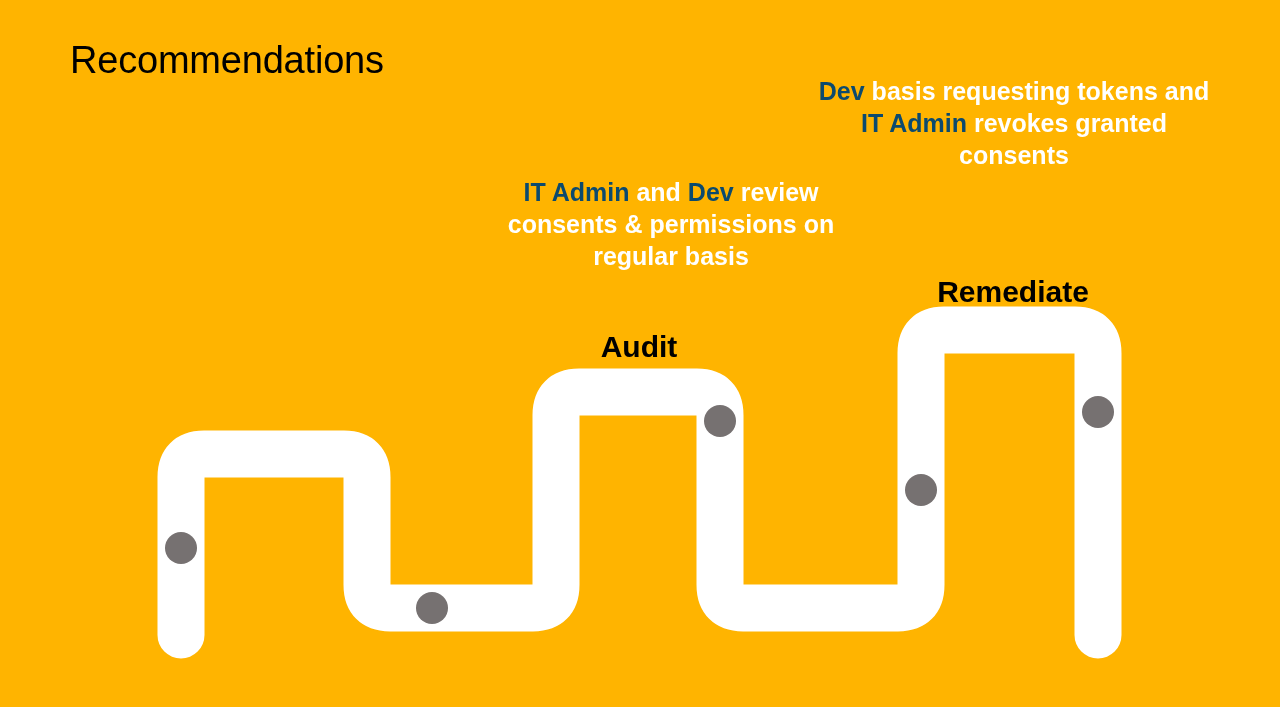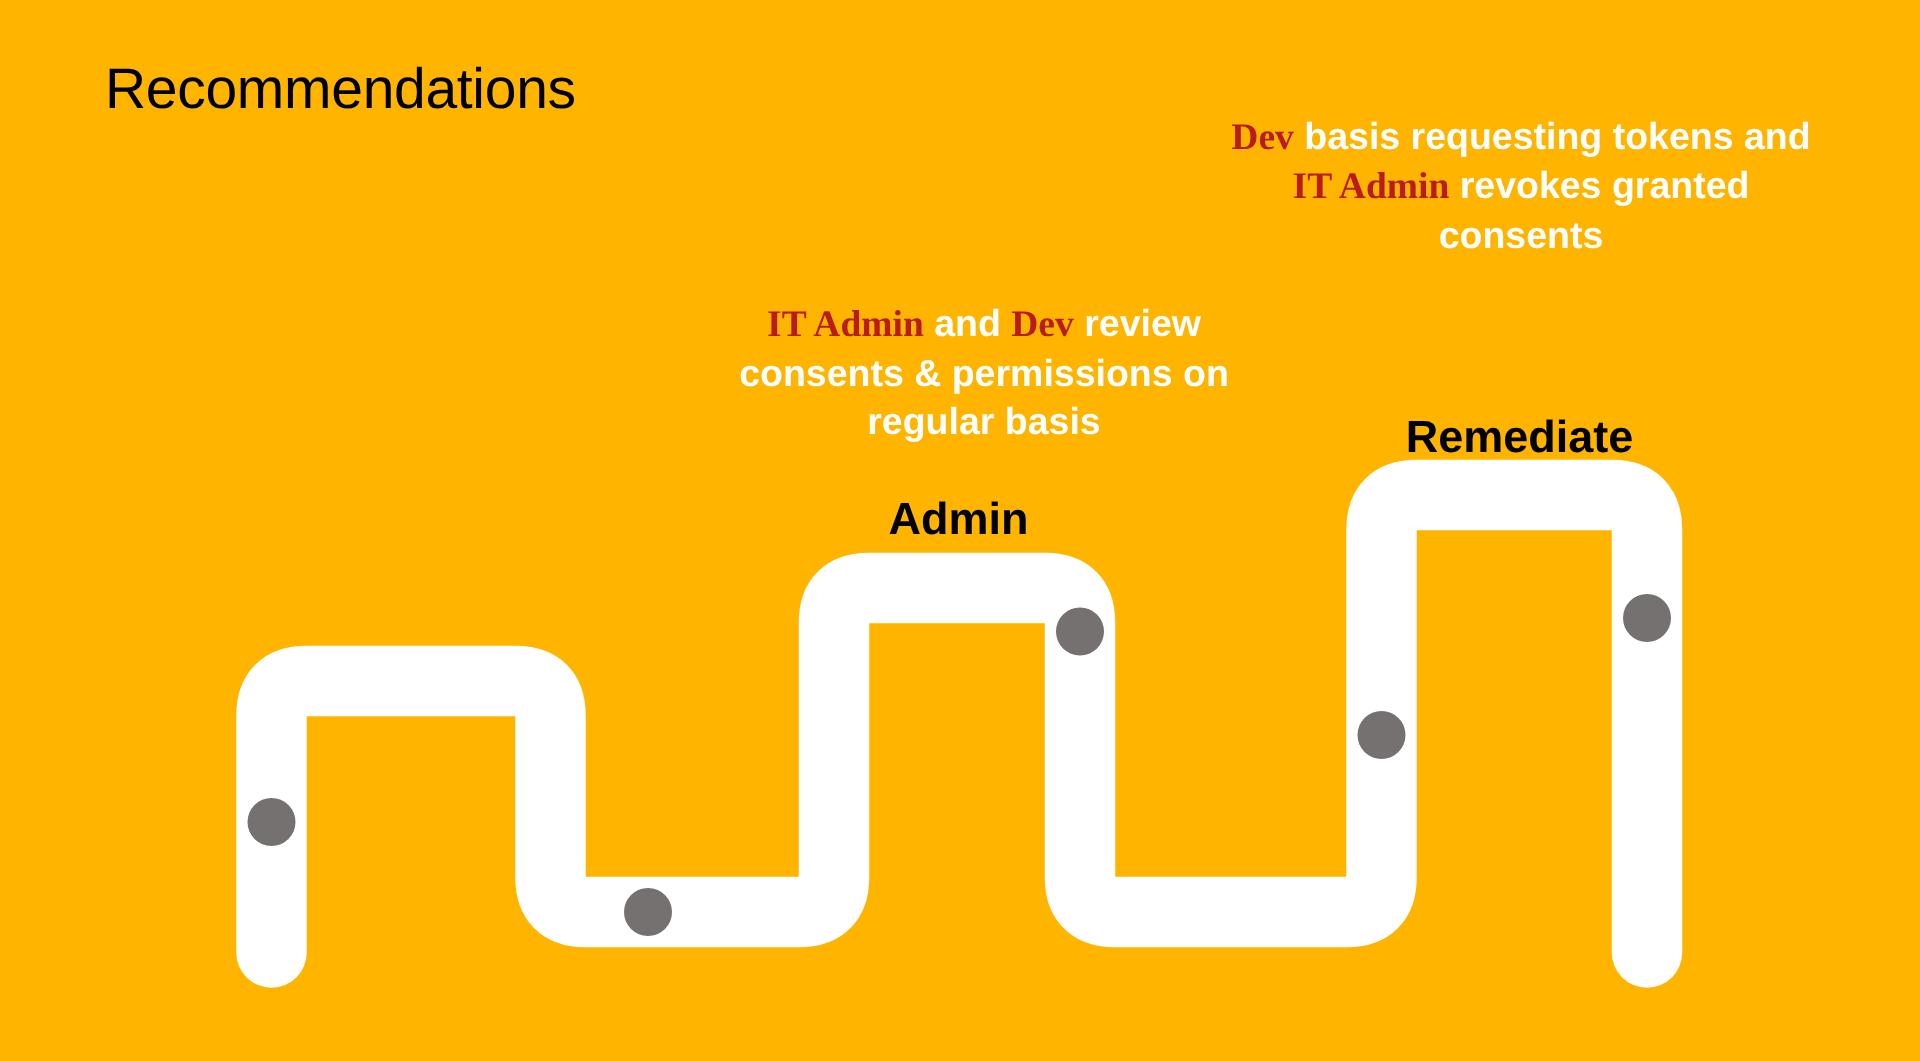--- a/index.html
+++ b/index.html
@@ -58,23 +58,22 @@
   .stage-caption {
     position: absolute;
     font-size: 25px;
     font-weight: 600;
     color: #FFFFFF;
     line-height: 1.28;
     text-align: center;
     transform: translateX(-50%);
   }
   .stage-caption .role {
-    color: #b91c1c;
+    color: #0c4a6e;
     font-weight: 700;
-    font-family: Liberation Serif, serif;
   }
   .caption-prevent { width: 420px; }
   .caption-audit   { width: 400px; }
   .caption-remediate { width: 400px; }
 </style>
 </head>
 <body>
 
 <div id="slide">
 
@@ -85,19 +84,19 @@
     <g id="marker-group">
         <circle cx="181" cy="548" r="16" fill="#767171"></circle>
         <circle cx="432" cy="608" r="16" fill="#767171"></circle>
         <circle cx="720" cy="421" r="16" fill="#767171"></circle>
         <circle cx="921" cy="490" r="16" fill="#767171"></circle>
         <circle cx="1098" cy="412" r="16" fill="#767171"></circle>
       </g>
   </svg>
 
 
-  <div class="stage-caption caption-audit" style="left:656px; top:176px;margin-top:24px;"><span class="role">IT Admin</span><span> and </span><span class="role">Dev</span><span> review consents &amp; permissions on regular basis</span></div>
-  <div class="stage-label" style="left:639px; top:330px;">Admin</div>
+  <div class="stage-caption caption-audit" style="left:671px; top:176px;"><span class="role">IT Admin</span><span> and </span><span class="role">Dev</span><span> review consents &amp; permissions on regular basis</span></div>
+  <div class="stage-label" style="left:639px; top:330px;">Audit</div>
 
   <div class="stage-caption caption-remediate" style="left:1014px; top:75px;"><span class="role">Dev</span><span> basis requesting tokens and </span><span class="role">IT Admin</span><span> revokes granted consents</span></div>
   <div class="stage-label" style="left:1013px; top:275px;">Remediate</div>
 
 </div>
 
 </body></html>

